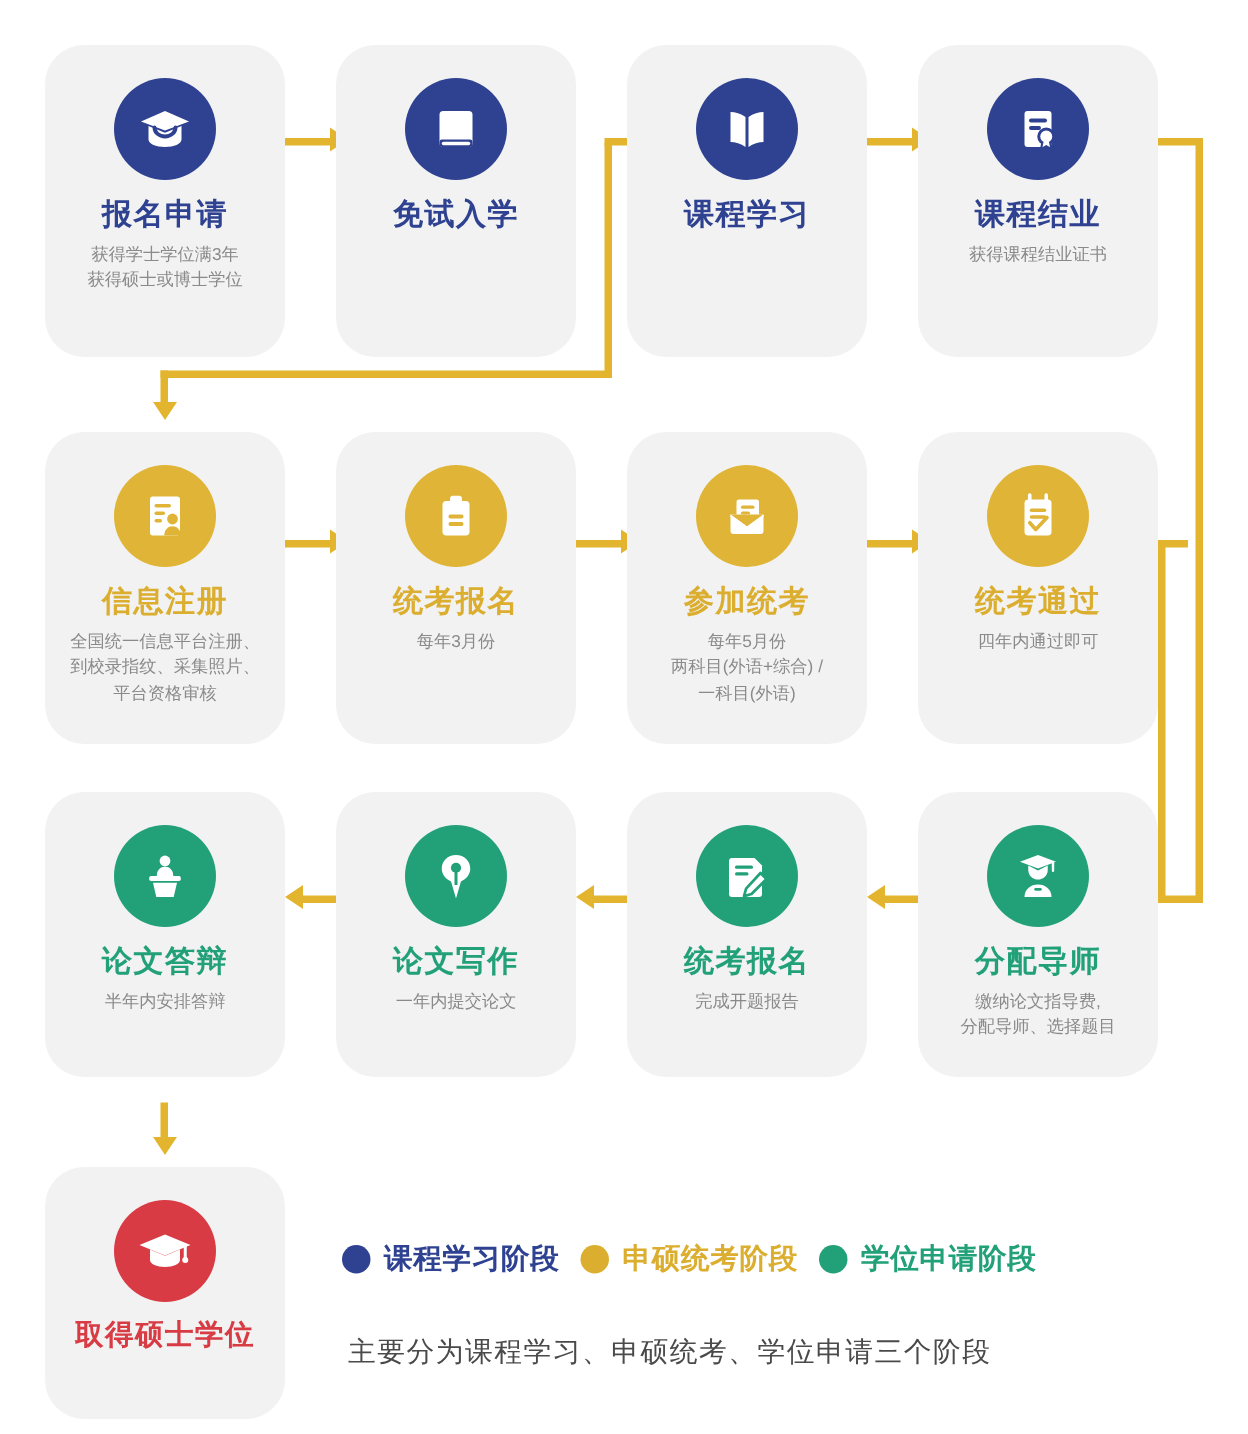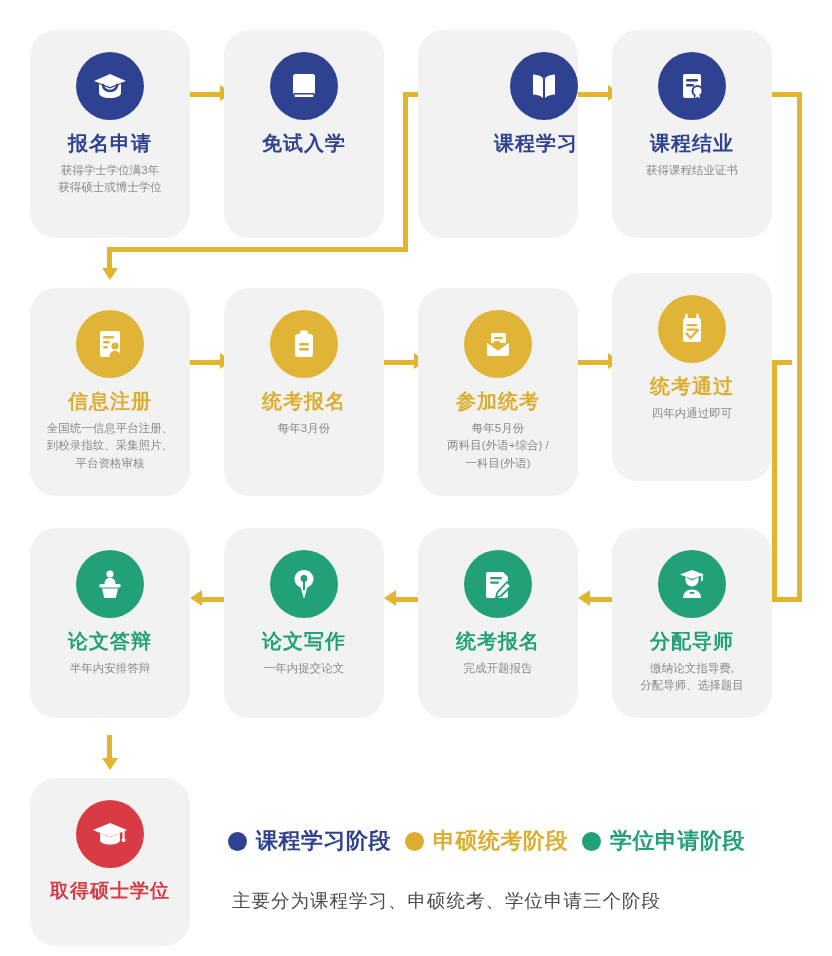--- a/index.html
+++ b/index.html
@@ -45,21 +45,21 @@
   .v-line{position:absolute;width:5px;background:#e3b52f;}
   .arrow-r,.arrow-l,.arrow-d{position:absolute;width:0;height:0;}
   .arrow-r{border-top:8px solid transparent;border-bottom:8px solid transparent;border-left:12px solid #e3b52f;}
   .arrow-l{border-top:8px solid transparent;border-bottom:8px solid transparent;border-right:12px solid #e3b52f;}
   .arrow-d{border-left:8px solid transparent;border-right:8px solid transparent;border-top:12px solid #e3b52f;}
 
   
   #legend{position:absolute;left:228px;top:826px;display:flex;align-items:center;gap:14px;}
   .lg-item{display:flex;align-items:center;gap:9px;}
   .lg-dot{width:19px;height:19px;border-radius:50%;flex:none;}
-  .lg-text{font-size:22px;font-weight:bold;letter-spacing:.5px;white-space:nowrap;}
+  .lg-text{font-size:19px;font-weight:bold;letter-spacing:.5px;white-space:nowrap;}
   #caption{
     position:absolute;left:232px;top:888px;font-size:18.5px;color:#4a4a4a;
     letter-spacing:1px;white-space:nowrap;
   }
 </style>
 </head>
 <body>
 
 <div id="stage">
 
@@ -130,21 +130,21 @@
       <svg width="38" height="38" viewBox="0 0 38 38">
           <rect x="8" y="7" width="22" height="24" rx="2.5" fill="#fff"></rect>
           <path d="M12 7 v19 l4-3 4 3 V7 Z" fill="#2e4291" opacity="0"></path>
           <rect x="8" y="26" width="22" height="5" rx="1.6" fill="#2e4291"></rect>
           <rect x="9.5" y="27.5" width="19" height="2.4" rx="1.2" fill="#fff"></rect>
         </svg>
     </div>
     <div class="c-title">免试入学</div>
   </div>
 
-  <div class="card t-blue" style="left:418px;top:30px;height:208px;align-items:flex-end;">
+  <div class="card t-blue" style="left:418px;top:30px;height:208px;">
     <div class="ico">
       <svg width="38" height="38" viewBox="0 0 38 38">
           <path d="M18 11 c-3-2.4-7-3.4-10-3.4 v20 c3 0 7 1 10 3.4 Z" fill="#fff"></path>
           <path d="M20 11 c3-2.4 7-3.4 10-3.4 v20 c-3 0-7 1-10 3.4 Z" fill="#fff"></path>
         </svg>
     </div>
     <div class="c-title">课程学习</div>
   </div>
 
   <div class="card t-blue" style="left:612px;top:30px;height:208px;">
@@ -209,21 +209,21 @@
         </svg>
     </div>
     <div class="c-title">参加统考</div>
     <div class="c-desc">
       <div>每年5月份</div>
       <div>两科目(外语+综合) /</div>
       <div>一科目(外语)</div>
     </div>
   </div>
 
-  <div class="card t-gold" style="left:612px;top:273px;height:208px;">
+  <div class="card t-gold" style="left:612px;top:288px;height:208px;">
     <div class="ico">
       <svg width="38" height="38" viewBox="0 0 38 38">
           <path d="M13.5 5 v4 M24.5 5 v4" stroke="#fff" stroke-width="2.4" stroke-linecap="round"></path>
           <rect x="10" y="8" width="18" height="24" rx="2.5" fill="#fff"></rect>
           <rect x="13.5" y="14" width="11" height="2.3" rx="1.15" fill="#e0b436"></rect>
           <rect x="13.5" y="18.5" width="11" height="2.3" rx="1.15" fill="#e0b436"></rect>
           <path d="M13.5 23.5 l4 4.5 7.5-8" fill="none" stroke="#e0b436" stroke-width="2.4" stroke-linecap="round" stroke-linejoin="round"></path>
         </svg>
     </div>
     <div class="c-title">统考通过</div>

